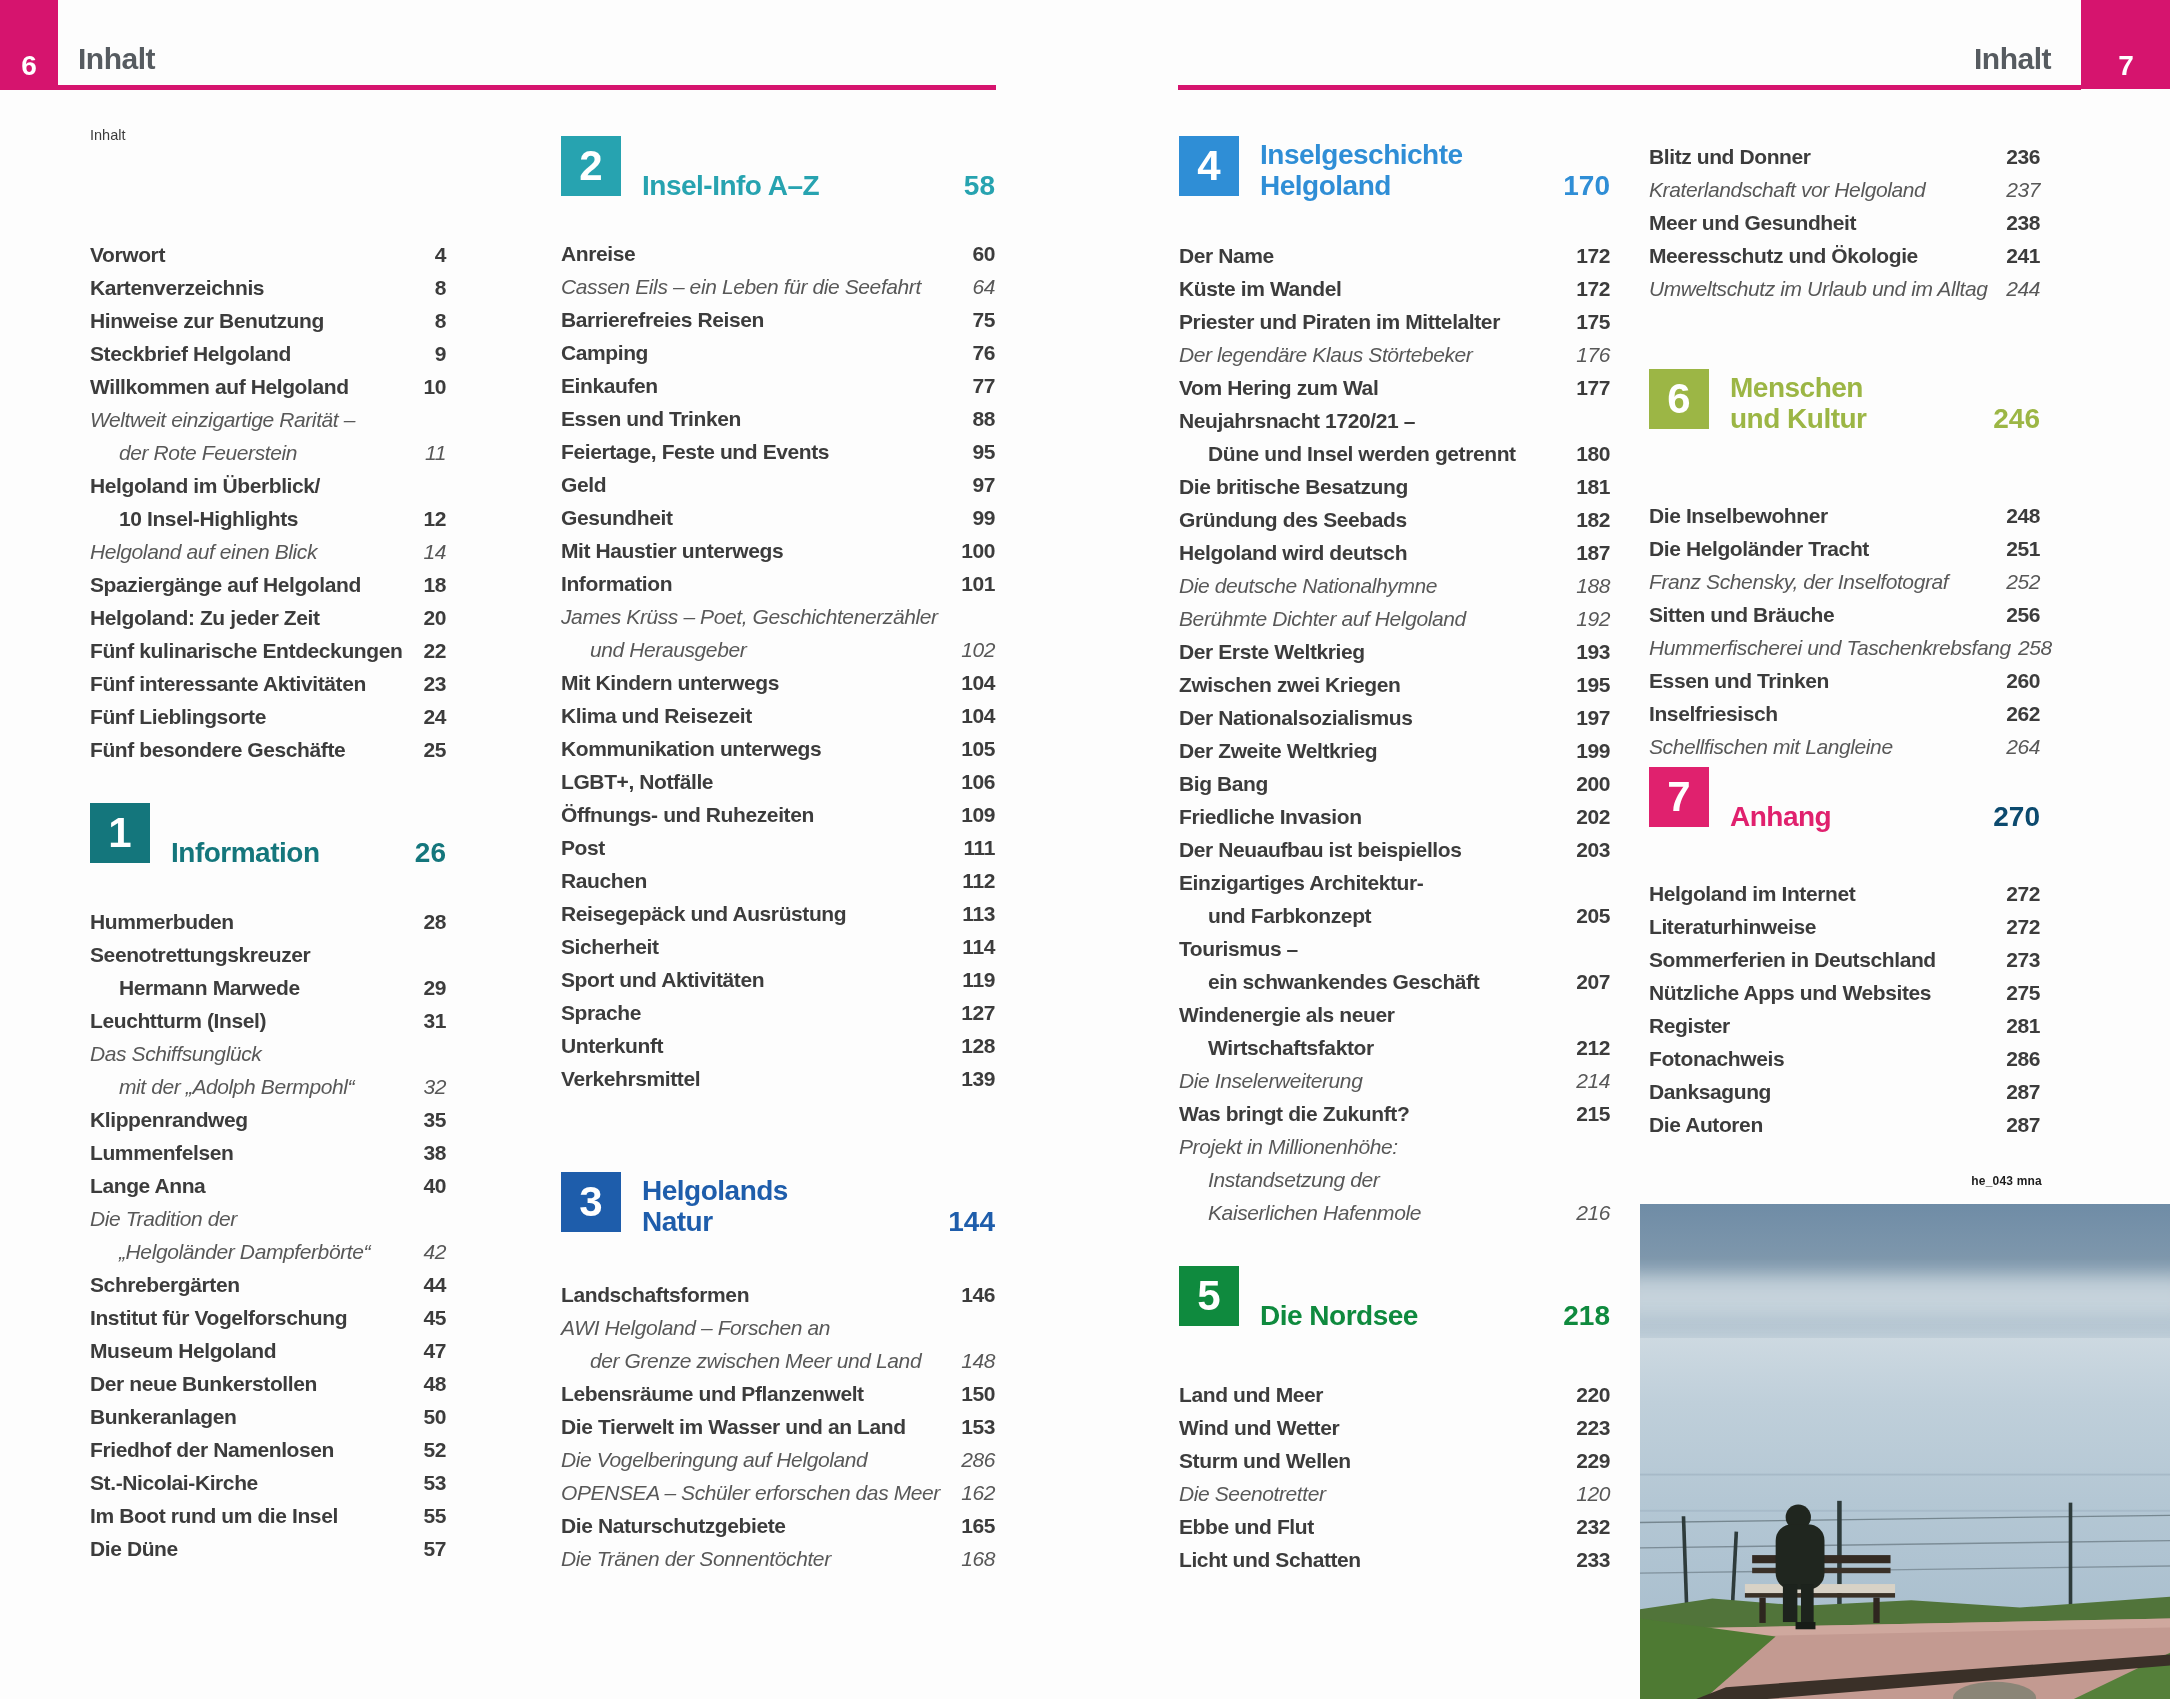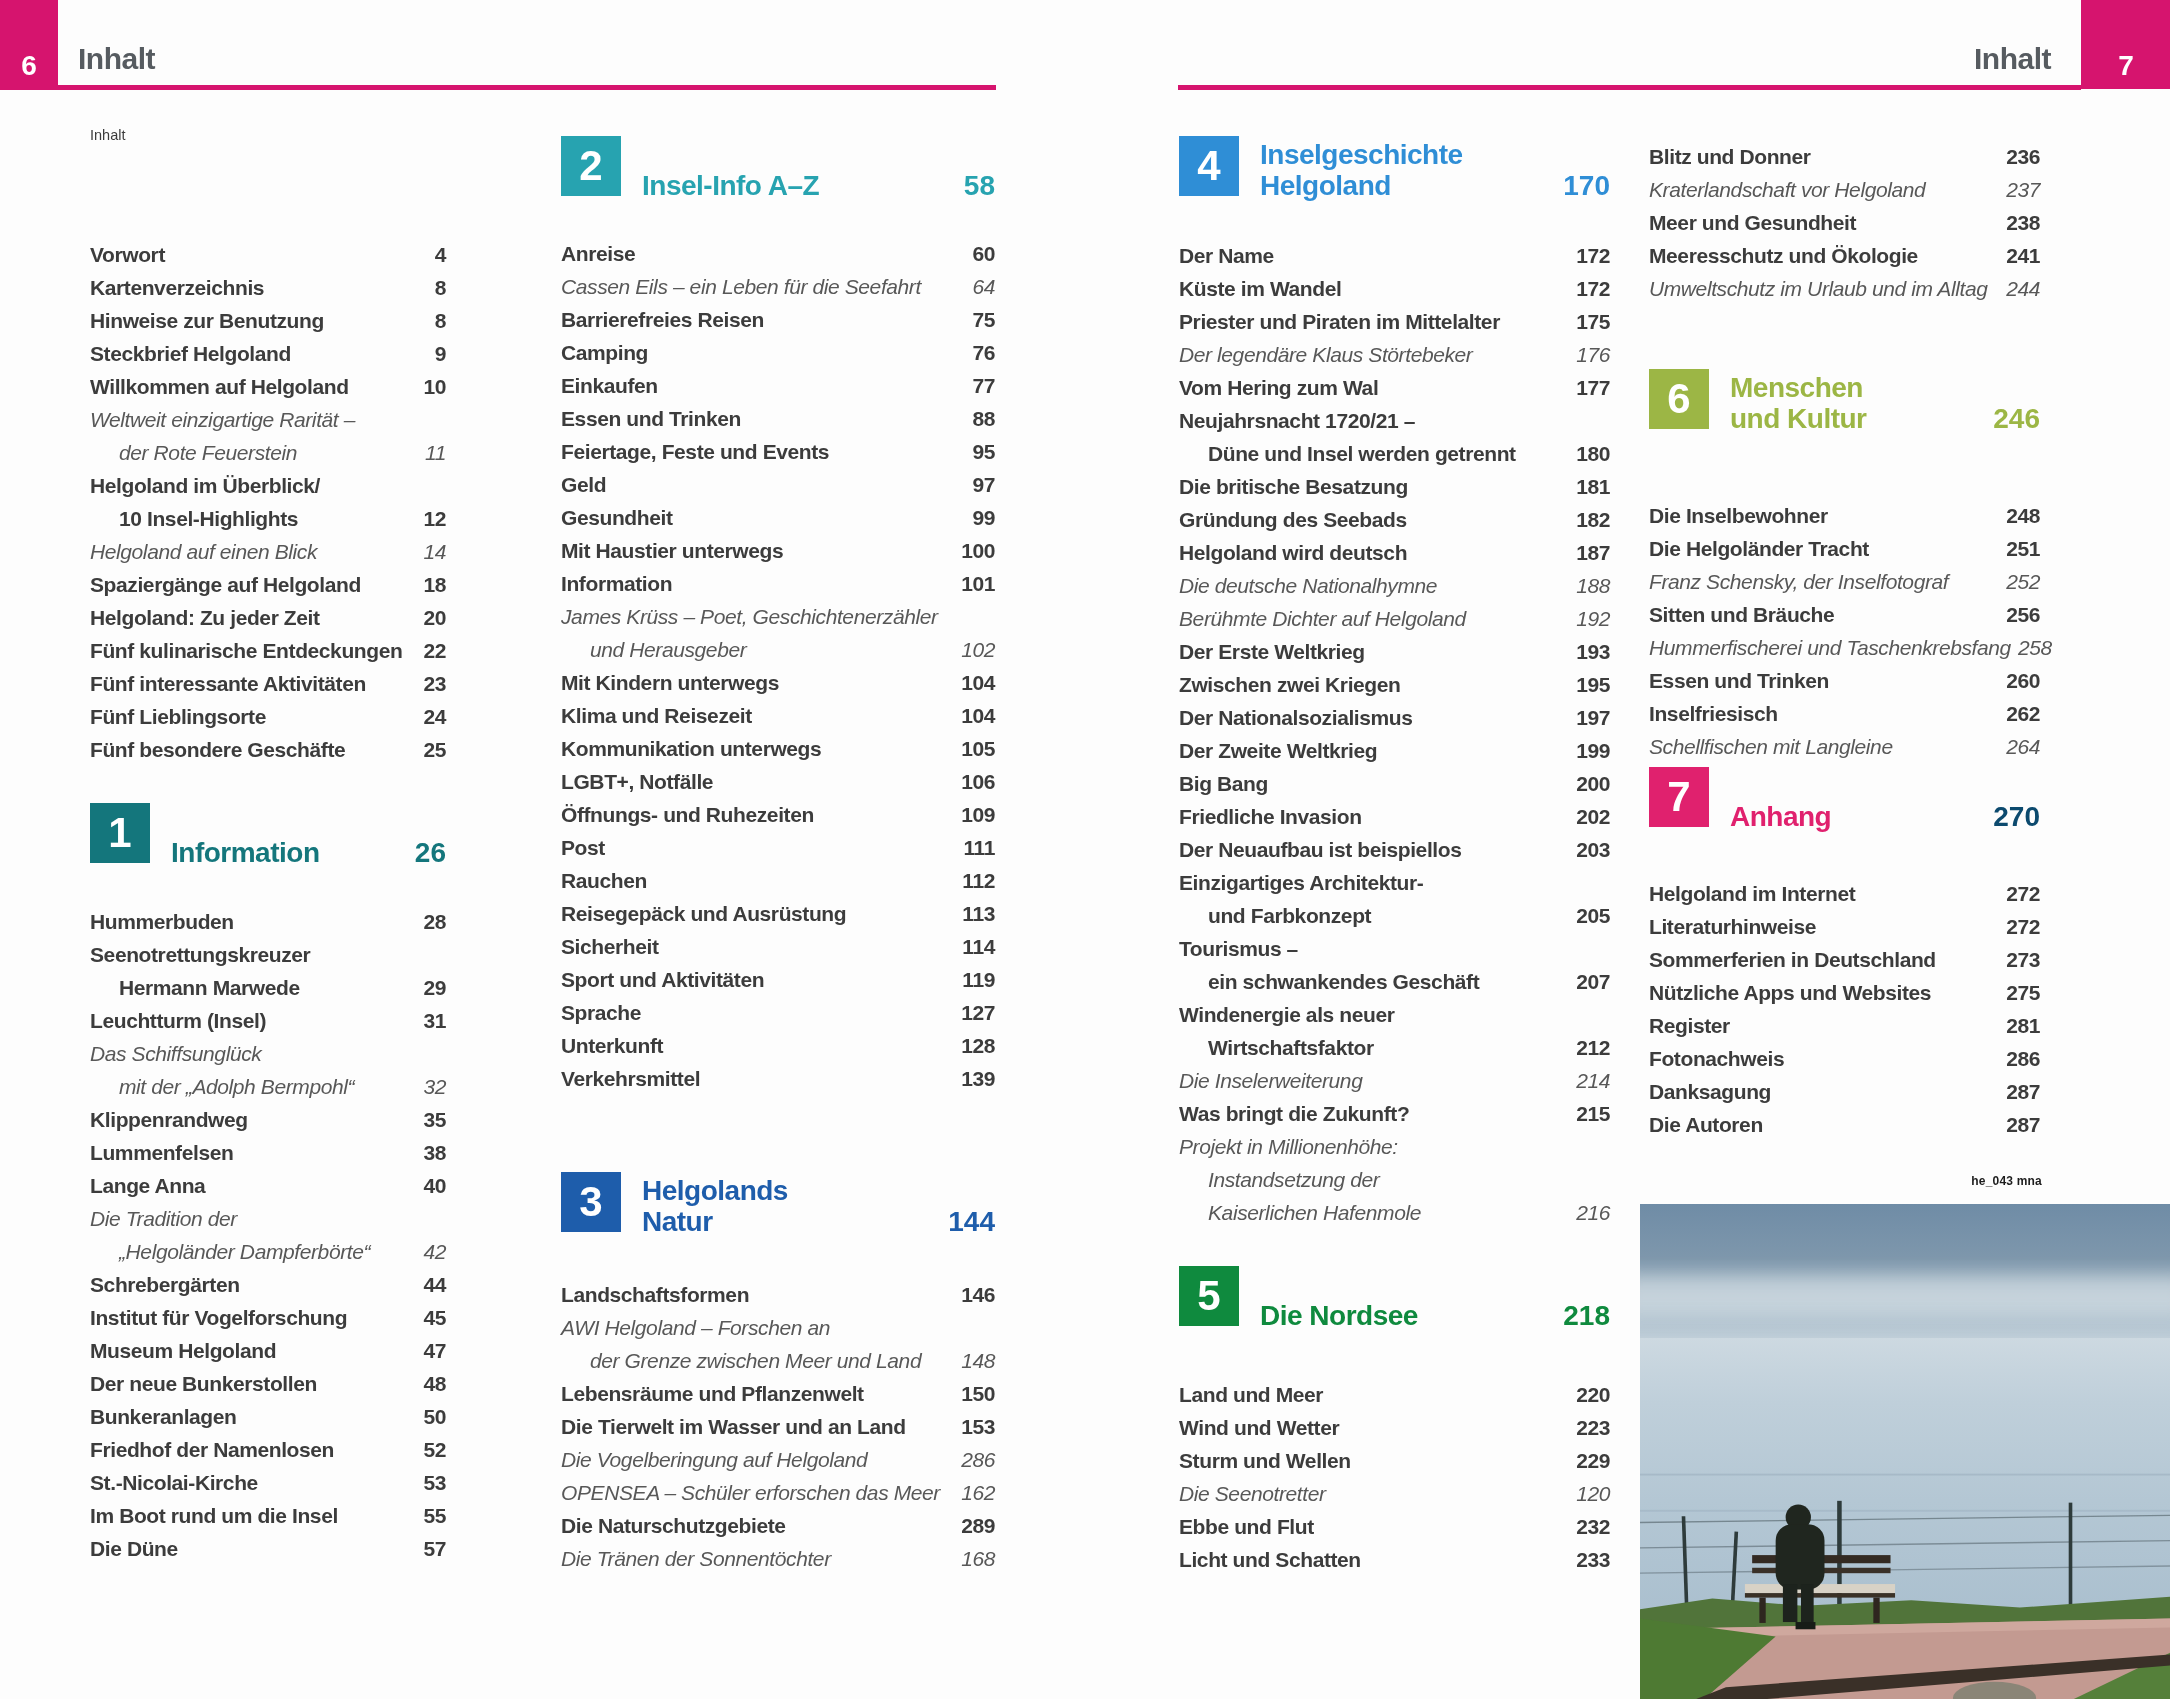--- a/index.html
+++ b/index.html
@@ -378,21 +378,21 @@
           <div class="entry it">
             <span class="lbl">Die Vogelberingung auf Helgoland</span>
             <span class="pg">286</span>
           </div>
           <div class="entry it">
             <span class="lbl">OPENSEA – Schüler erforschen das Meer</span>
             <span class="pg">162</span>
           </div>
           <div class="entry">
             <span class="lbl">Die Naturschutzgebiete</span>
-            <span class="pg">289</span>
+            <span class="pg">165</span>
           </div>
           <div class="entry it">
             <span class="lbl">Die Tränen der Sonnentöchter</span>
             <span class="pg">168</span>
           </div>
         </div>
       </div>
       <div class="column" id="col3">
         <div class="block b0 section">
           <div class="sec-num" style="background: rgb(47, 142, 214);">4</div>

